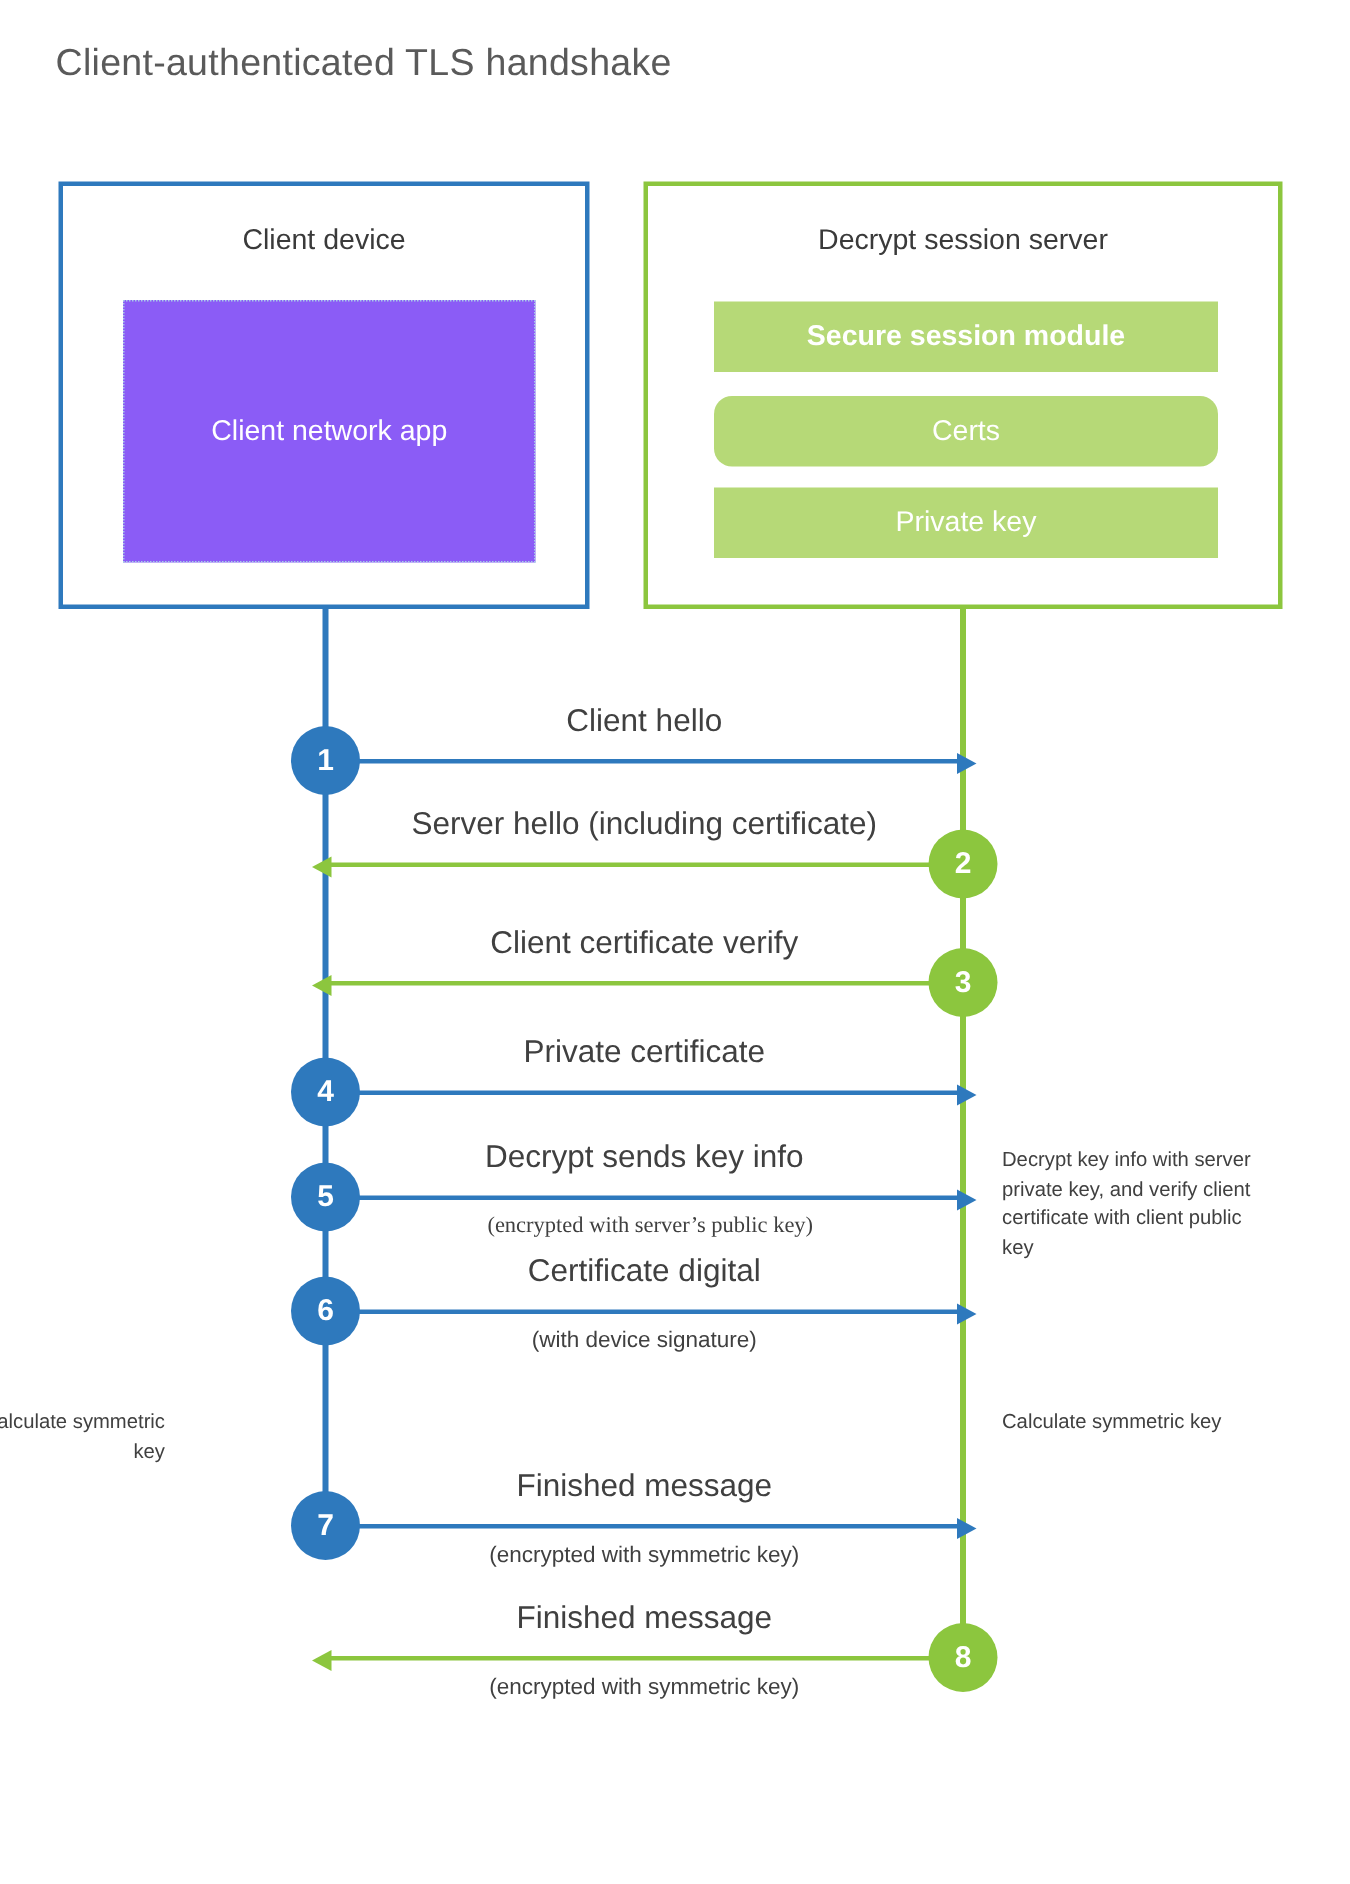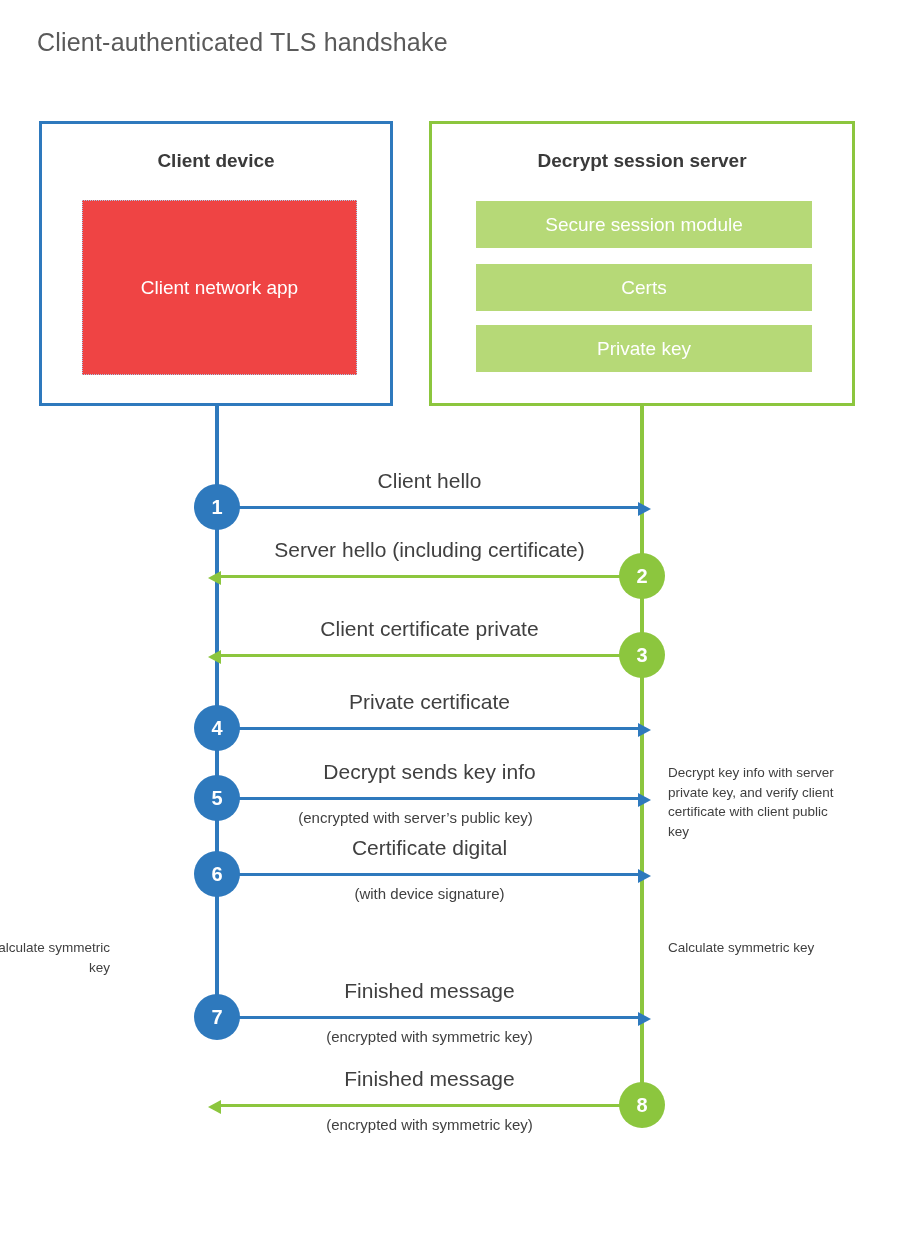--- a/index.html
+++ b/index.html
@@ -19,38 +19,38 @@
     font-size:25px;font-weight:400;color:#5a5a5a;
     letter-spacing:.2px;white-space:nowrap;
   }
 
   
   .actor-box{position:absolute;background:#ffffff;box-sizing:border-box;}
   .actor-box.client{left:39px;top:121px;width:354px;height:285px;border:3px solid #2e79bd;}
   .actor-box.server{left:429px;top:121px;width:426px;height:285px;border:3px solid #8cc63e;}
   .actor-title{
     position:absolute;left:0;right:0;top:26px;
-    text-align:center;font-size:19px;font-weight:bold;color:#3a3a3a;
+    text-align:center;font-size:19px;font-weight:normal;color:#3a3a3a;
   }
 
   .app-block{
     position:absolute;left:40px;top:76px;width:275px;height:175px;
-    background:#ef4444;border:1px dotted #a9cce8;box-sizing:border-box;
+    background:#8b5cf6;border:1px dotted #a9cce8;box-sizing:border-box;
     display:flex;align-items:center;justify-content:center;
     color:#ffffff;font-size:19px;line-height:1.35;text-align:center;
   }
 
   .srv-block{
     position:absolute;left:44px;width:336px;height:47px;
     background:#b6d977;
     display:flex;align-items:center;justify-content:center;
     color:#ffffff;font-size:19px;
   }
-  .srv-block.m0{top:77px;}
-  .srv-block.m1{top:140px;}
+  .srv-block.m0{top:77px;font-weight:bold;}
+  .srv-block.m1{top:140px;border-radius:12px;}
   .srv-block.m2{top:201px;}
 
   
   .lifeline{position:absolute;width:4px;}
   .lifeline.client{left:215px;top:406px;background:#2e79bd;}
   .lifeline.server{left:640px;top:406px;background:#8cc63e;}
 
   
   .msg{position:absolute;left:0;width:900px;height:0;}
   .arrow-line{position:absolute;height:3px;}
@@ -119,34 +119,34 @@
       <div class="msg" style="top: 576px;">
         <div class="arrow-line green" style="left: 217px; width: 425px; top: -1px;"></div>
         <div class="arrow-head left green" style="left: 208px;"></div>
         <div class="bubble green">2</div>
         <div class="msg-label primary" style="left: 217px; width: 425px;">Server hello (including certificate)</div>
       </div>
       <div class="msg" style="top: 655px;">
         <div class="arrow-line green" style="left: 217px; width: 425px; top: -1px;"></div>
         <div class="arrow-head left green" style="left: 208px;"></div>
         <div class="bubble green">3</div>
-        <div class="msg-label primary" style="left: 217px; width: 425px;">Client certificate private</div>
+        <div class="msg-label primary" style="left: 217px; width: 425px;">Client certificate verify</div>
       </div>
       <div class="msg" style="top: 728px;">
         <div class="arrow-line blue" style="left: 217px; width: 425px; top: -1px;"></div>
         <div class="arrow-head right blue" style="left: 638px;"></div>
         <div class="bubble blue">4</div>
         <div class="msg-label primary" style="left: 217px; width: 425px;">Private certificate</div>
       </div>
       <div class="msg" style="top: 798px;">
         <div class="arrow-line blue" style="left: 217px; width: 425px; top: -1px;"></div>
         <div class="arrow-head right blue" style="left: 638px;"></div>
         <div class="bubble blue">5</div>
         <div class="msg-label primary" style="left: 217px; width: 425px;">Decrypt sends key info</div>
-        <div class="msg-label sub" style="left: 203px; width: 425px;">(encrypted with server’s public key)</div>
+        <div class="msg-label sub" style="left: 221px; width: 425px; font-family: Liberation Serif, serif;">(encrypted with server’s public key)</div>
       </div>
       <div class="msg" style="top: 874px;">
         <div class="arrow-line blue" style="left: 217px; width: 425px; top: -1px;"></div>
         <div class="arrow-head right blue" style="left: 638px;"></div>
         <div class="bubble blue">6</div>
         <div class="msg-label primary" style="left: 217px; width: 425px;">Certificate digital</div>
         <div class="msg-label sub" style="left: 217px; width: 425px;">(with device signature)</div>
       </div>
       <div class="msg" style="top: 1017px;">
         <div class="arrow-line blue" style="left: 217px; width: 425px; top: -1px;"></div>

